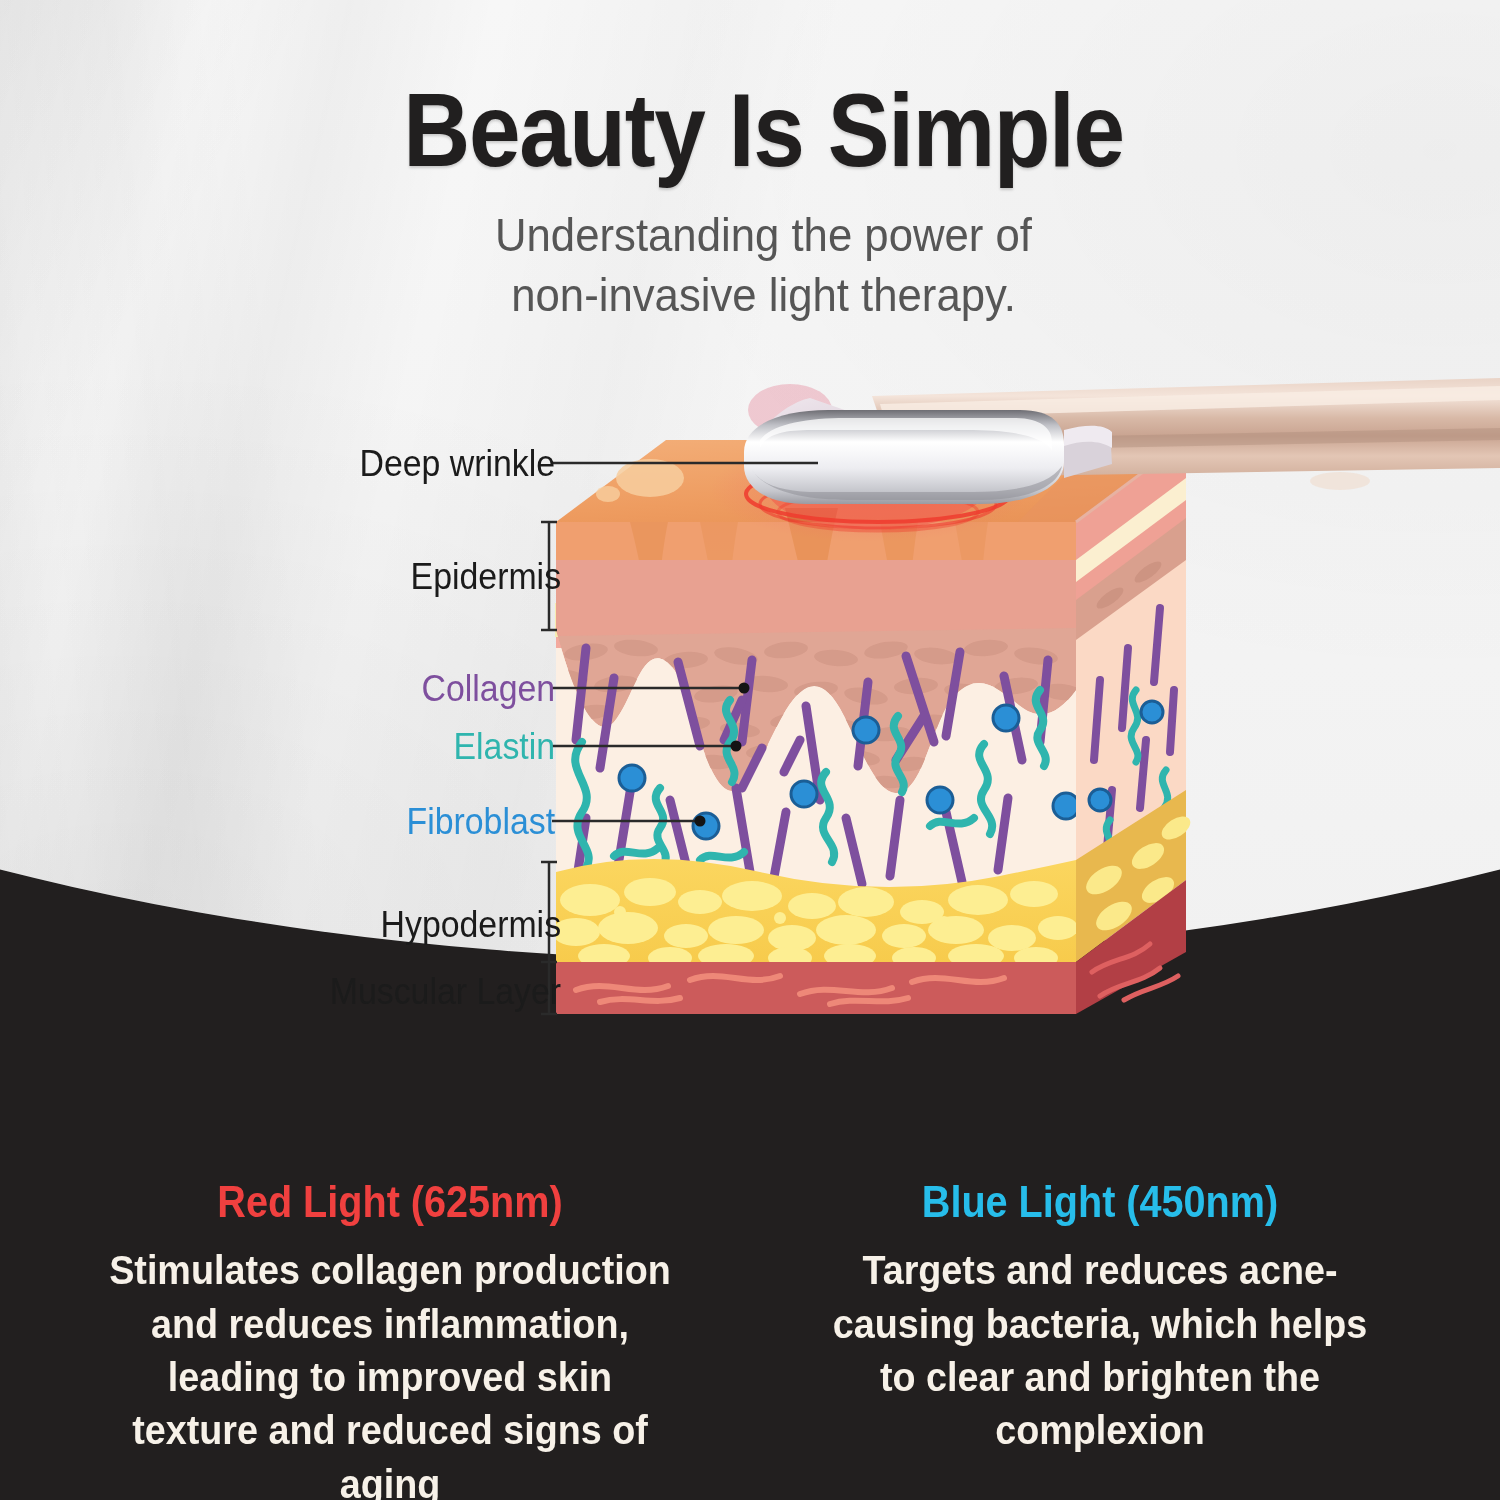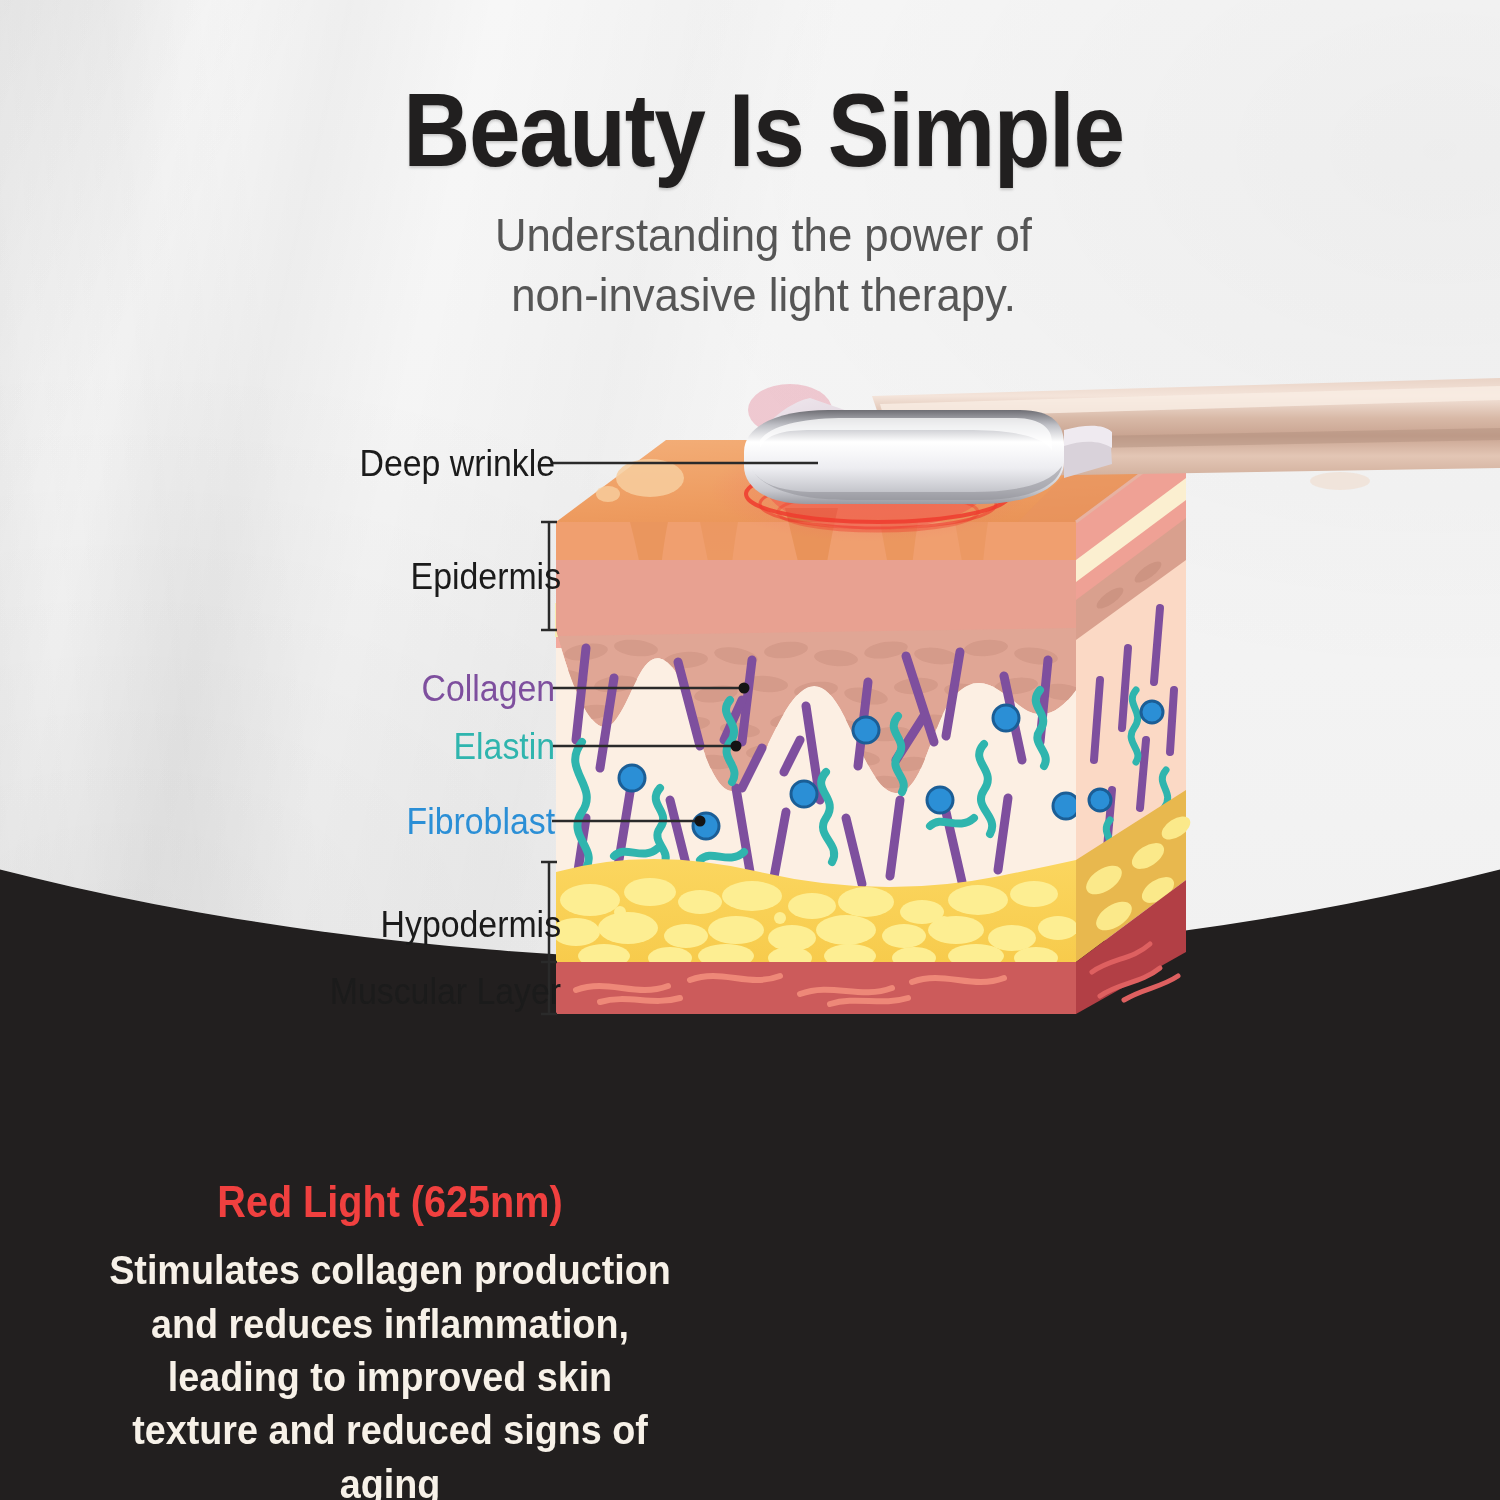--- a/index.html
+++ b/index.html
@@ -469,14 +469,18 @@
 
   <div class="lbl" style="right:966px;top:904px;">Hypodermis</div>
 
   <div class="lbl" style="right:966px;top:971px;">Muscular Layer</div>
 
   <div class="col" style="left:80px;">
     <span class="colhead" style="color:#F0403F;">Red Light (625nm)</span>
     <span class="colbody">Stimulates collagen production and reduces inflammation, leading to improved skin texture and reduced signs of aging</span>
   </div>
 
+  <div class="col" style="left:790px;">
+    <span class="colhead" style="color:#27BDEA;">Blue Light (450nm)</span>
+    <span class="colbody">Targets and reduces acne-causing bacteria, which helps to clear and brighten the complexion</span>
+  </div>
 
 </div>
 
 </body></html>

